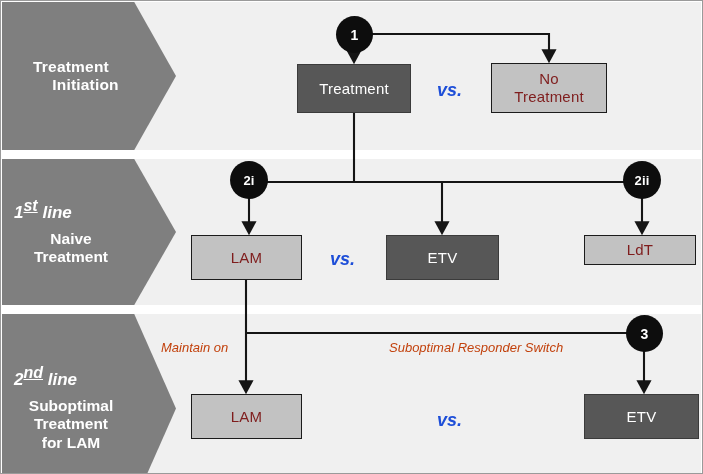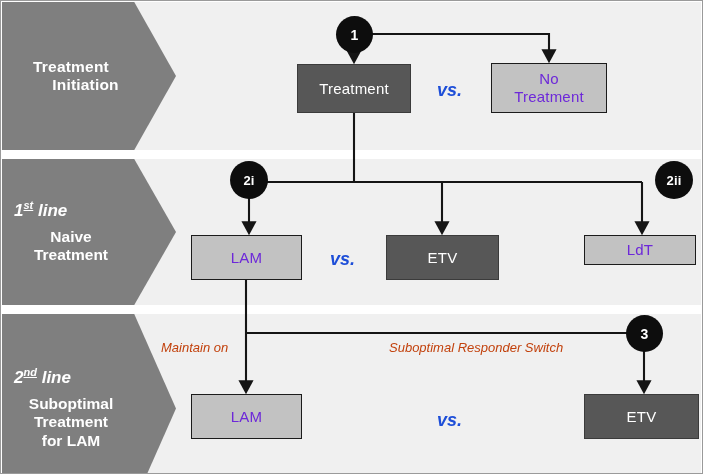--- a/index.html
+++ b/index.html
@@ -52,40 +52,40 @@
   .chev-line2{
     font-size:15.5px;font-weight:bold;line-height:1.16;
     letter-spacing:.2px;
     padding-left:29px;
   }
   .chev-rank{
     font-size:17px;font-weight:bold;font-style:italic;
     line-height:1.1;margin-bottom:7px;
     align-self:flex-start;margin-left:12px;
   }
-  .chev-rank sup{font-size:11px;vertical-align:super;text-decoration:underline;}
+  .chev-rank sup{font-size:16px;vertical-align:super;text-decoration:underline;}
   .chev-sub{
     font-size:15.5px;font-weight:bold;line-height:1.2;
   }
 
   
   .box{
     position:absolute;
     display:flex;align-items:center;justify-content:center;
     text-align:center;
     box-sizing:border-box;
     font-size:15px;
     line-height:1.18;
     letter-spacing:.2px;
   }
   .box.dark{
     background:#575757;color:#ffffff;border:1px solid #3b3b3b;
   }
   .box.light{
-    background:#c2c2c2;color:#6d28d9;border:1.5px solid #1b1b1b;
+    background:#c2c2c2;color:#7f1d1d;border:1.5px solid #1b1b1b;
   }
 
   
   .vs{
     position:absolute;
     font-size:18px;font-weight:bold;font-style:italic;
     color:#1d4ed8;
   }
 
   
@@ -189,21 +189,21 @@
 
   <div class="box light" style="left:490px;top:62px;width:116px;height:50px;flex-direction:column;">
     <span>No</span>
     <span>Treatment</span>
   </div>
 
   <div class="node sm" id="n2i" style="left:229px;top:160px;width:38px;height:38px;">
     <span>2i</span>
   </div>
 
-  <div class="node sm" id="n2ii" style="left:654px;top:160px;width:38px;height:38px;">
+  <div class="node sm" id="n2ii" style="left:622px;top:160px;width:38px;height:38px;">
     <span>2ii</span>
   </div>
 
   <div class="box light" style="left:190px;top:234px;width:111px;height:45px;">
     <span>LAM</span>
   </div>
 
   <div class="vs" style="left:329px;top:248px;">
     <span>vs.</span>
   </div>

